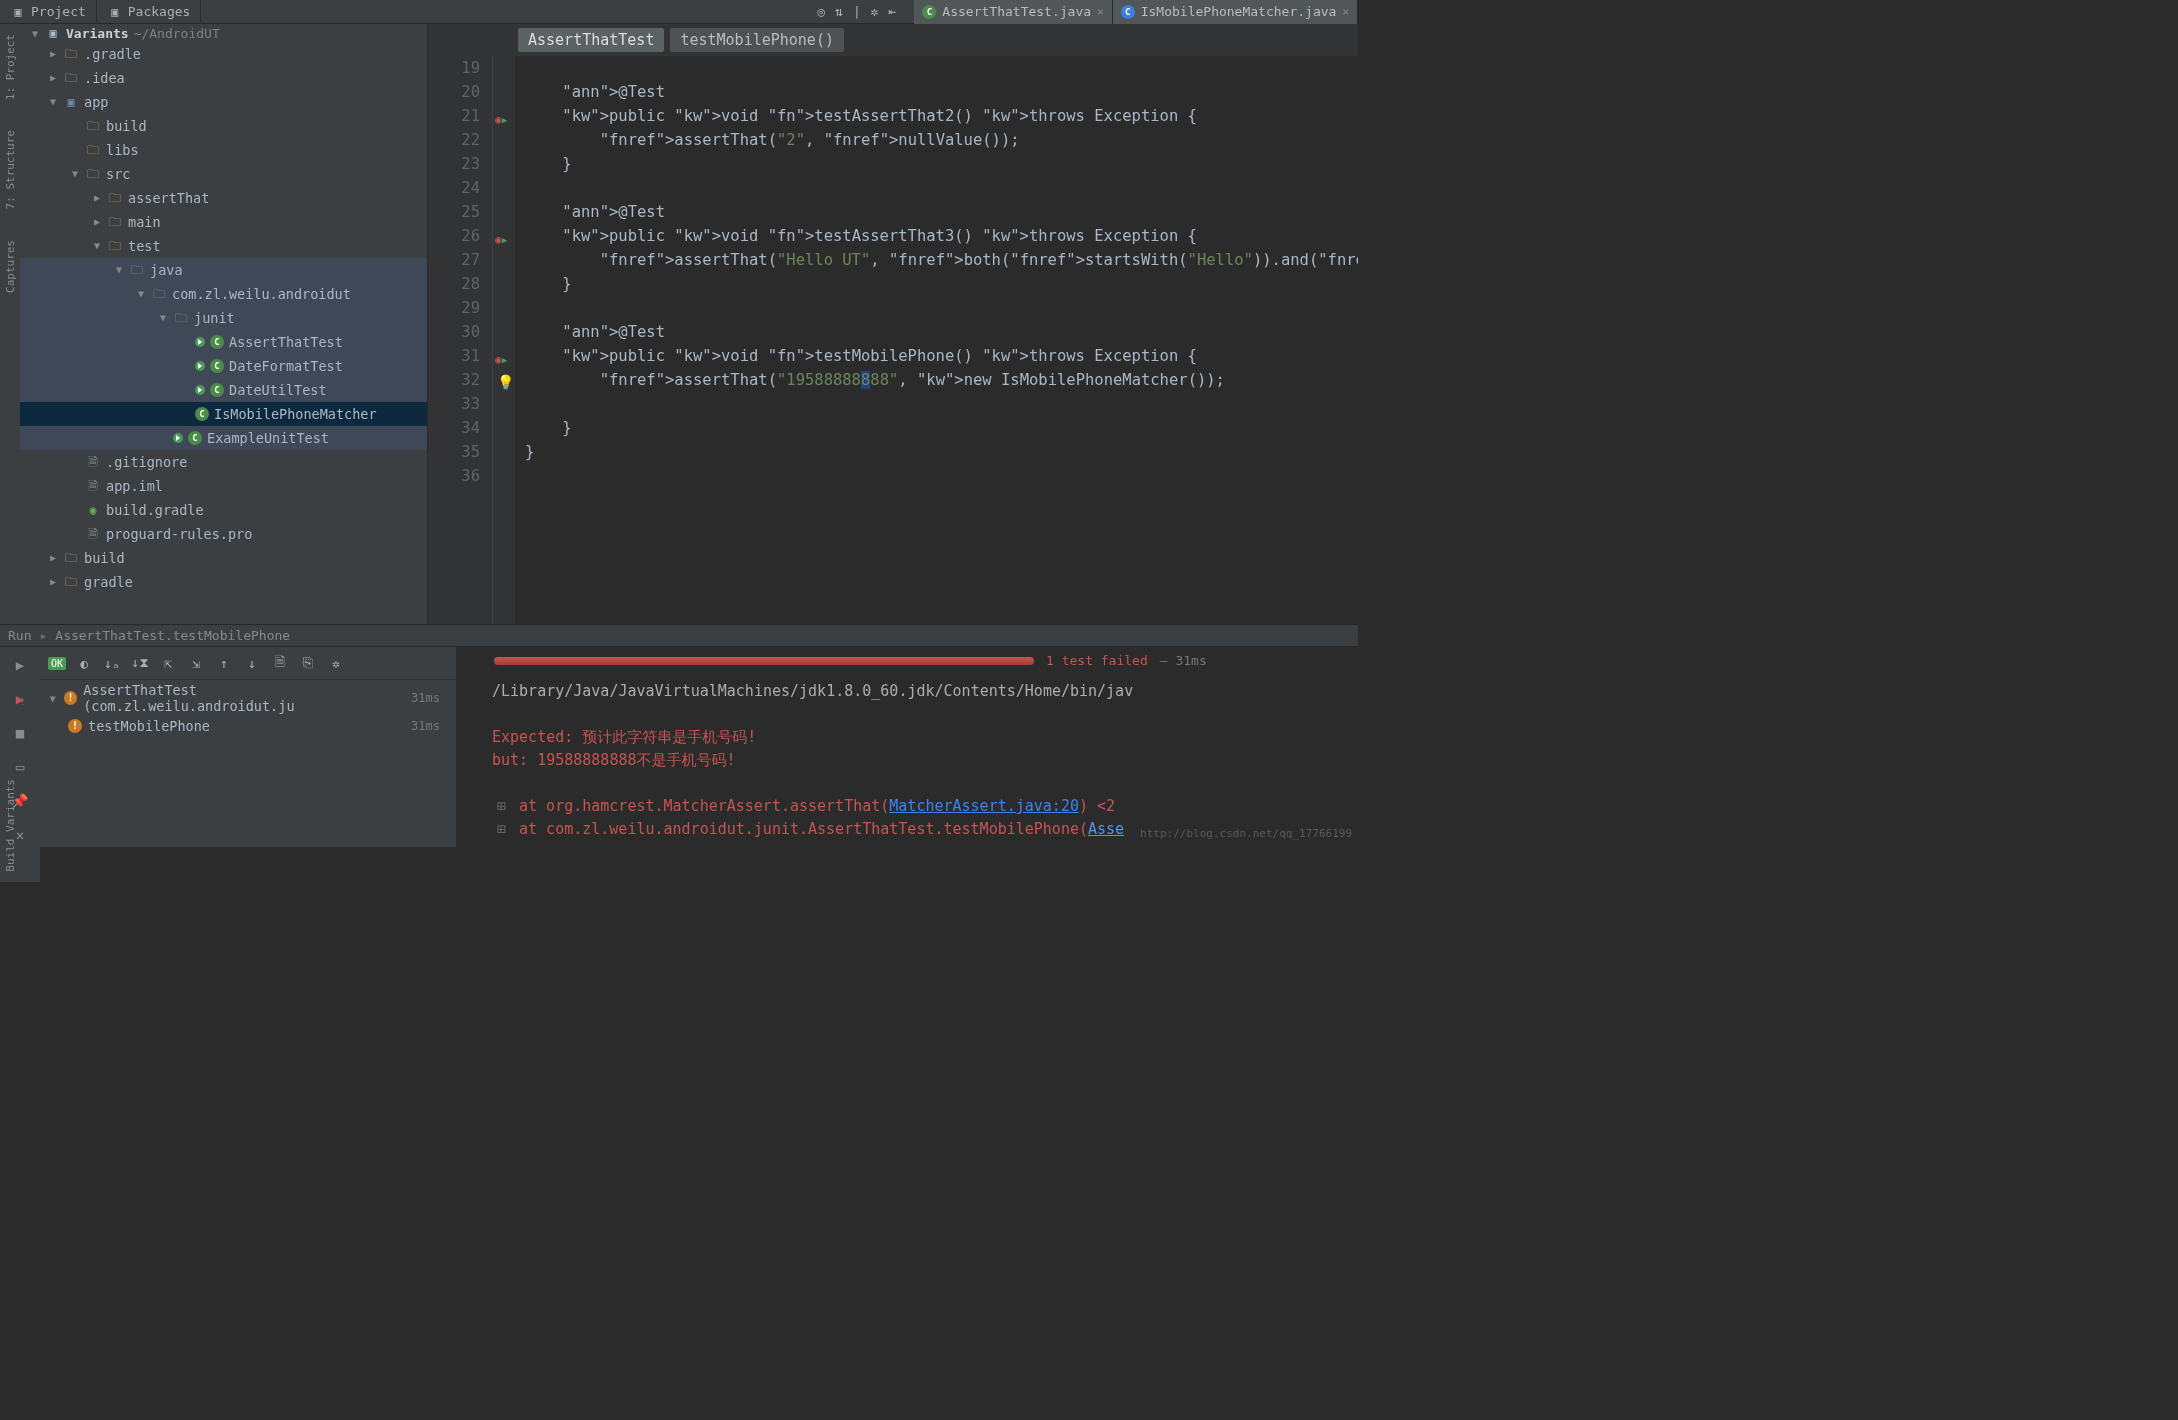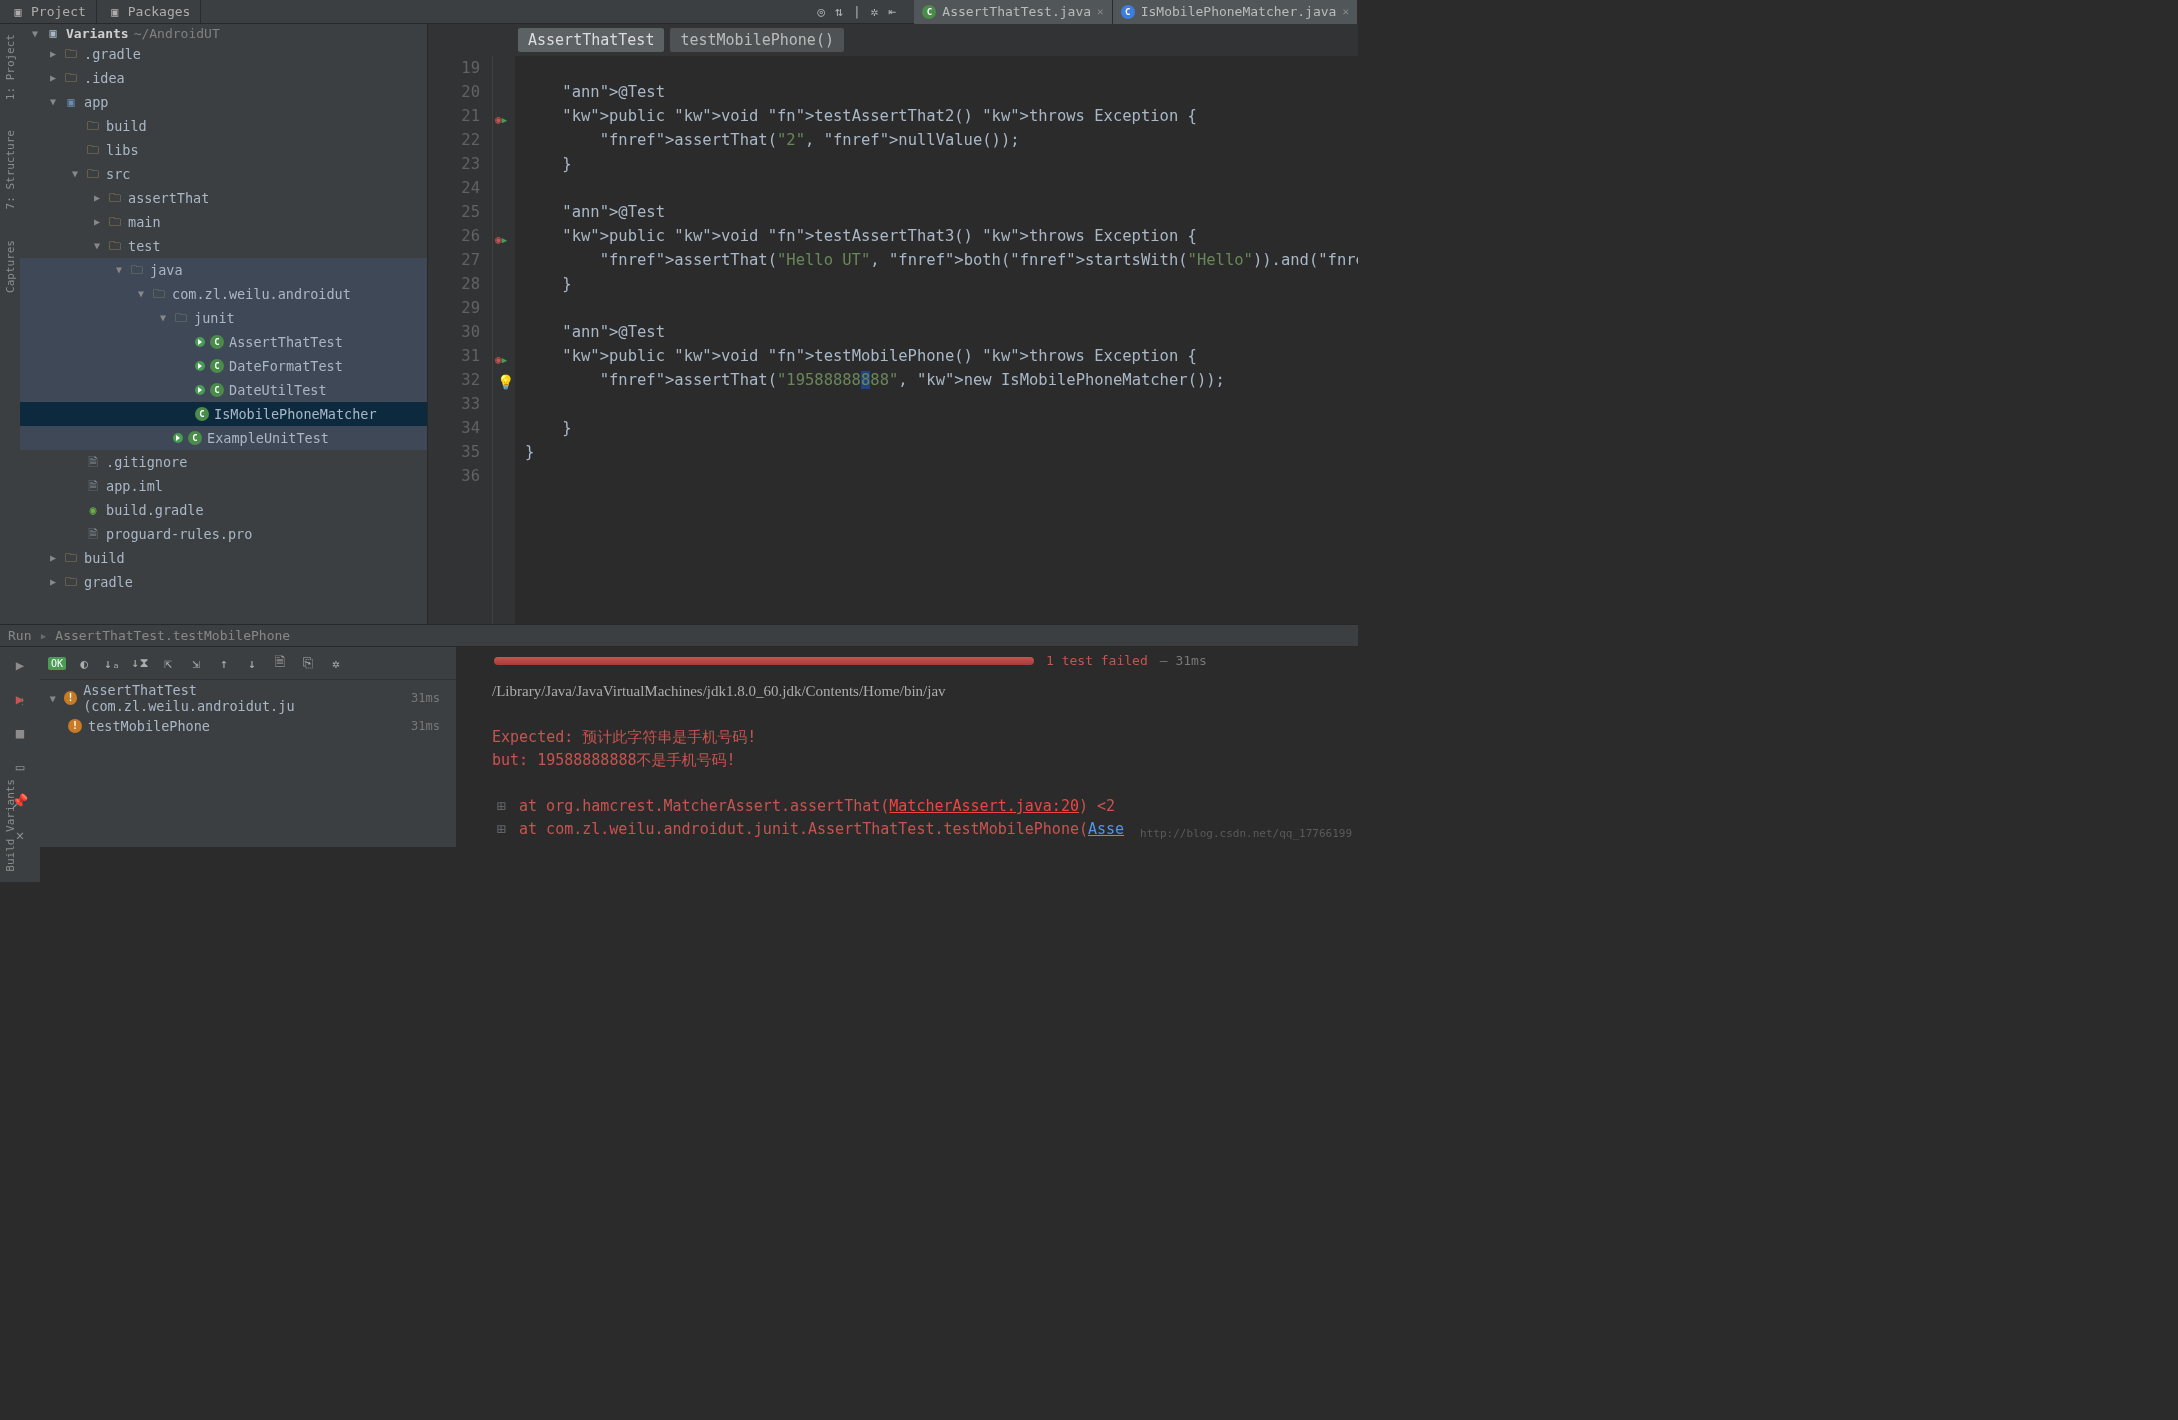--- a/index.html
+++ b/index.html
@@ -53,22 +53,22 @@
 .test-row { display:flex; align-items:center; gap:6px; padding:2px 8px; }
 .test-row .time { margin-left:auto; color:#787878; font-size:12px; padding-right:8px; }
 .warn-ic { display:inline-block; width:14px; height:14px; background:#c97a24; border-radius:50%; color:#fff; font-size:10px; font-weight:bold; text-align:center; line-height:14px; }
 .console { flex:1; background:#2b2b2b; padding:6px 8px; font-size:15px; line-height:23px; overflow:hidden; position:relative; }
 .progress-row { display:flex; align-items:center; gap:12px; padding:6px 10px; background:#2b2b2b; }
 .progress-bar { flex:1; height:8px; background:linear-gradient(#c75450,#a03d3a); border-radius:4px; max-width:540px; }
 .fail-text { color:#c75450; }
 .ms-text { color:#787878; }
 .console .err { color:#c75450; }
 .console .link { color:#5394ec; text-decoration:underline; }
-.console .gray { color:#ef4444; text-decoration:underline; }
-.console .plain { color:#adadad;font-family:Liberation Serif, serif; }
+.console .gray { color:#3b82f6; text-decoration:underline; }
+.console .plain { color:#adadad; }
 .expand-gut { color:#606366; width:18px; display:inline-block; text-align:center; }
 .watermark { position:absolute; bottom:2px; right:6px; color:#5a5a5a; font-size:11px; }
 </style>
 </head>
 <body>
 
 <div class="topbar">
   <div style="display:flex;">
     <div class="tool-tab sep">
       <span class="ic">▣</span>

